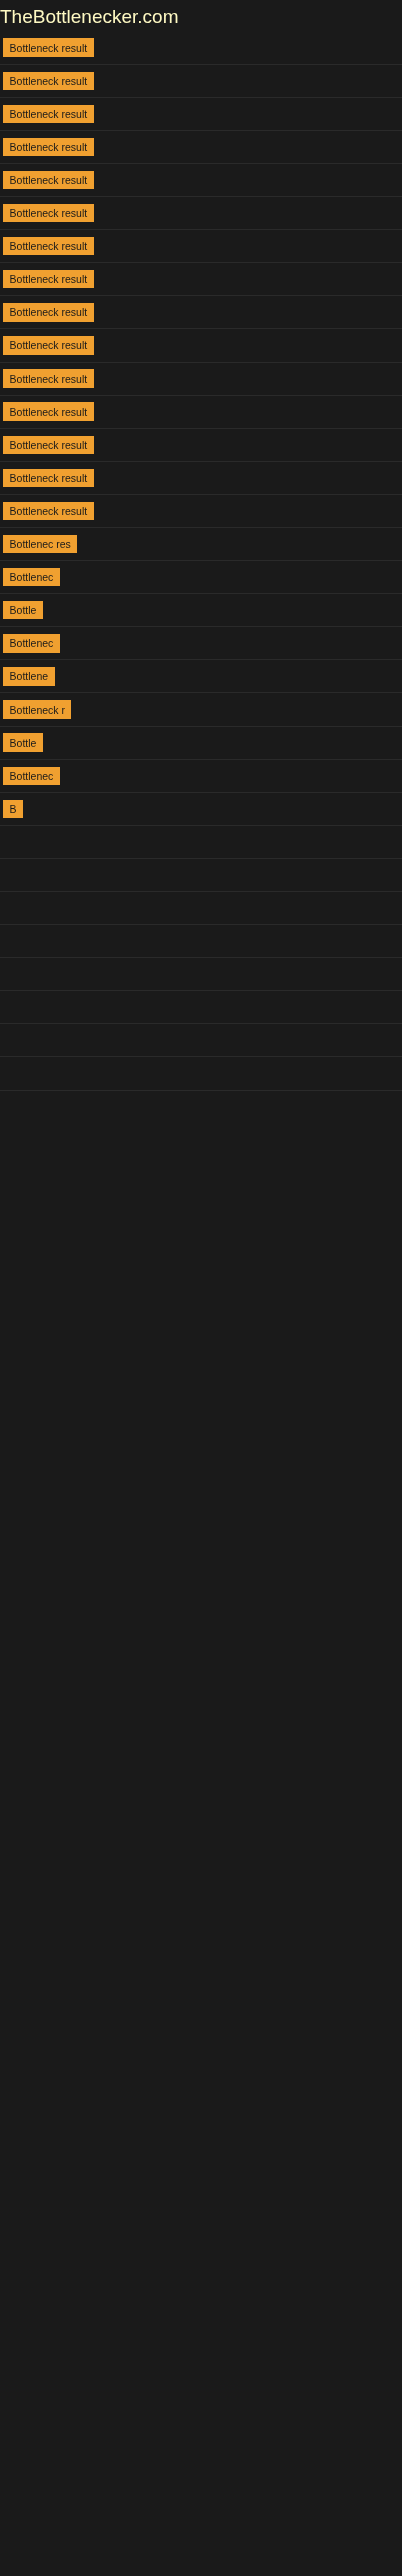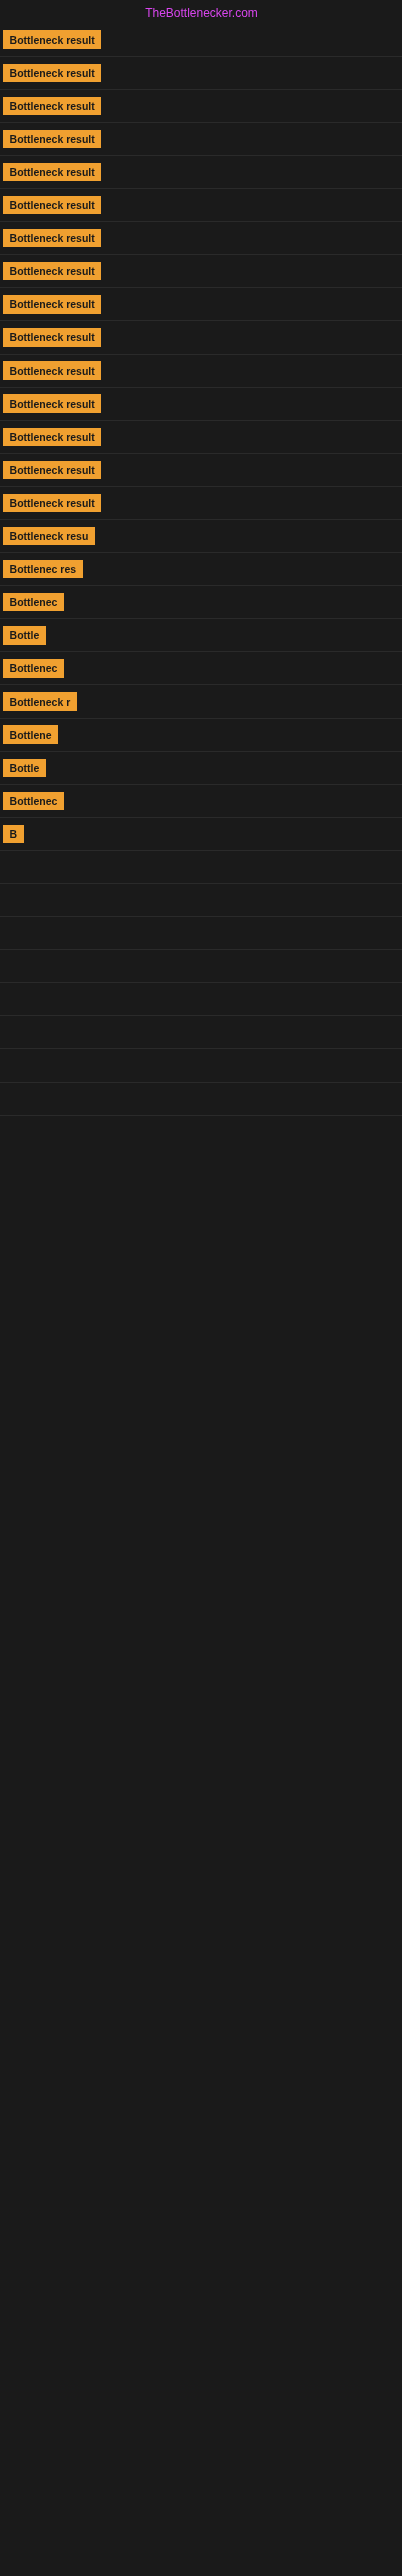--- a/index.html
+++ b/index.html
@@ -8,37 +8,37 @@
       box-sizing: border-box;
     }
     body {
       width: 403px;
       min-height: 2576px;
       background-color: #1a1a1a;
       font-family: Arial, sans-serif;
       position: relative;
     }
     .site-title {
-      text-align: center;
-      color: #d946ef;
-      font-size: 12px;
+      text-align: left;
+      color: #fef9c3;
+      font-size: 19px;
       padding: 6.4px 0 3.2px 0;
       font-weight: normal;
     }
     .bottleneck-row {
       display: flex;
       align-items: center;
       padding: 4.8px 0 4.8px 3.2px;
       border-bottom: 0.8px solid #2a2a2a;
     }
     .bottleneck-label {
       background-color: #f0a030;
       color: #1a1a1a;
       font-size: 10.5px;
-      font-weight: bold;
+      font-weight: normal;
       padding: 3.2px 6.4px;
       white-space: nowrap;
       overflow: hidden;
       display: inline-block;
     }
     .bar-area {
       flex: 1;
       height: 22.5px;
       margin-left: 3.2px;
     }
@@ -105,45 +105,41 @@
     </div>
     <div class="bottleneck-row">
       <span class="bottleneck-label">Bottleneck result</span>
       <div class="bar-area"></div>
     </div>
     <div class="bottleneck-row">
       <span class="bottleneck-label">Bottleneck result</span>
       <div class="bar-area"></div>
     </div>
     <div class="bottleneck-row">
-      <span class="bottleneck-label">Bottleneck resu</span>
-      <div class="bar-area"></div>
-    </div>
-    <div class="bottleneck-row">
       <span class="bottleneck-label">Bottlenec res</span>
       <div class="bar-area"></div>
     </div>
     <div class="bottleneck-row">
       <span class="bottleneck-label">Bottlenec</span>
       <div class="bar-area"></div>
     </div>
     <div class="bottleneck-row">
       <span class="bottleneck-label">Bottle</span>
       <div class="bar-area"></div>
     </div>
     <div class="bottleneck-row">
       <span class="bottleneck-label">Bottlenec</span>
       <div class="bar-area"></div>
     </div>
     <div class="bottleneck-row">
-      <span class="bottleneck-label">Bottleneck r</span>
+      <span class="bottleneck-label">Bottlene</span>
       <div class="bar-area"></div>
     </div>
     <div class="bottleneck-row">
-      <span class="bottleneck-label">Bottlene</span>
+      <span class="bottleneck-label">Bottleneck r</span>
       <div class="bar-area"></div>
     </div>
     <div class="bottleneck-row">
       <span class="bottleneck-label">Bottle</span>
       <div class="bar-area"></div>
     </div>
     <div class="bottleneck-row">
       <span class="bottleneck-label">Bottlenec</span>
       <div class="bar-area"></div>
     </div>

